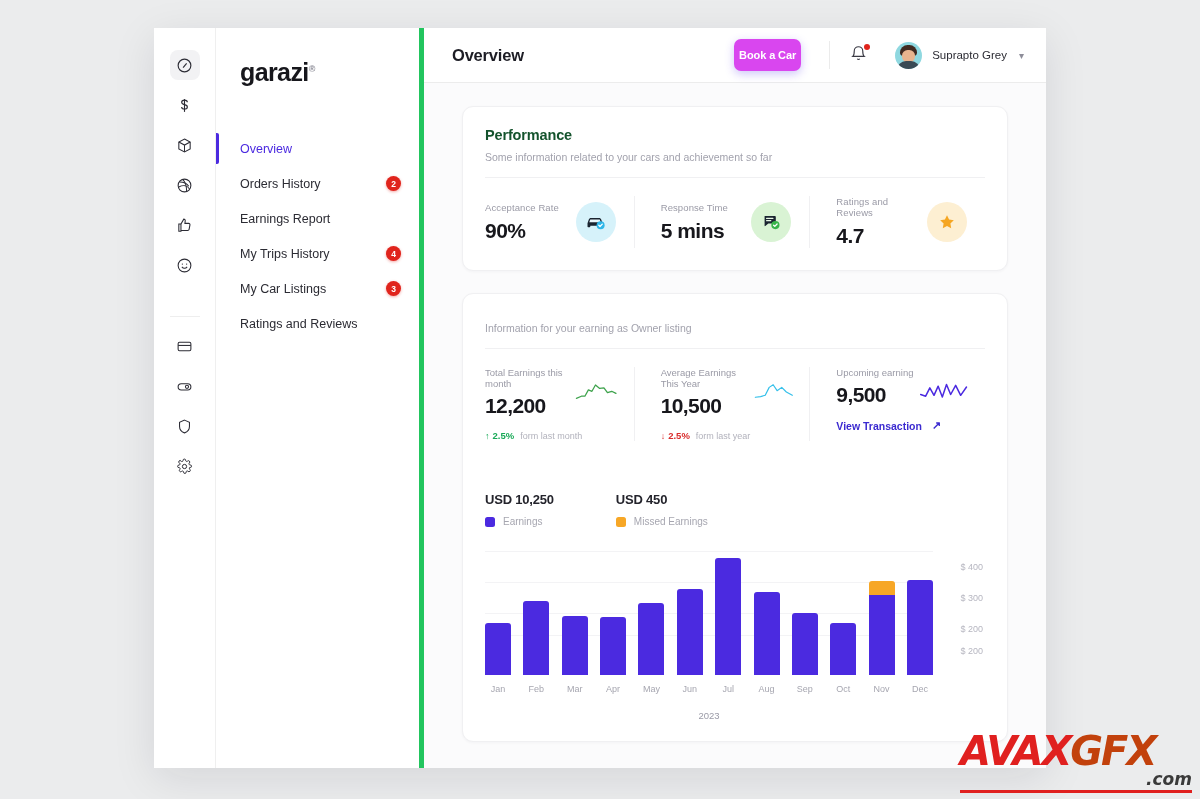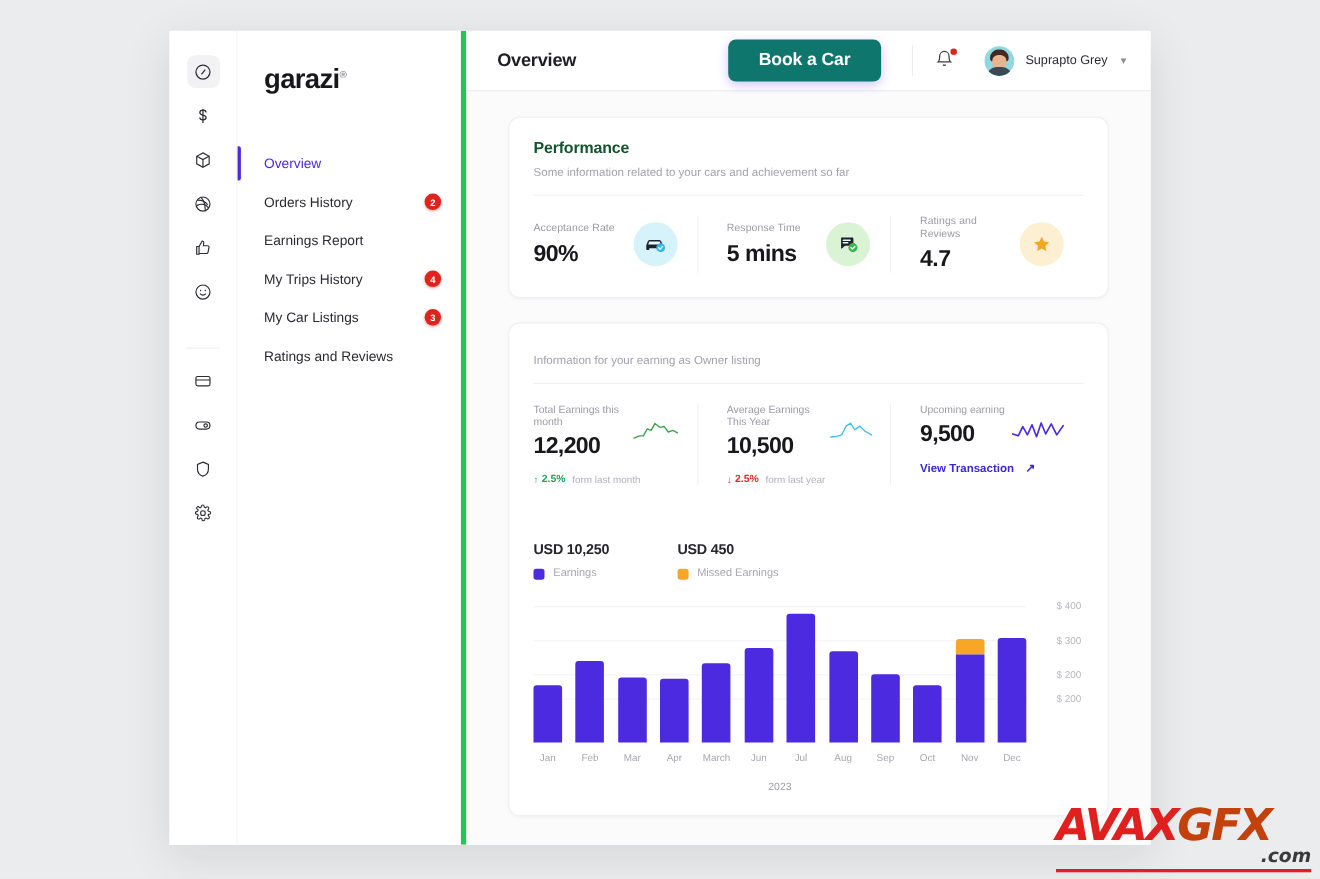--- a/index.html
+++ b/index.html
@@ -76,23 +76,23 @@
   .content { flex: 1; height: 100%; display: flex; flex-direction: column;
              background: #fbfbfc; min-width: 0; }
   .topbar {
     height: 55px; flex: 0 0 55px; background: #fff;
     border-bottom: 1px solid #ececec;
     display: flex; align-items: center; padding: 0 22px 0 28px;
   }
   .page-title { font-size: 16.5px; font-weight: 600; color: #1d1d25; letter-spacing: -0.2px;}
   .topbar-spacer { flex: 1; }
   .book-btn {
-    background: #0f766e; color: #fff; border: none; border-radius: 7px;
-    font-size: 16px; font-weight: 600; font-family: inherit;
-    padding: 10px 28px; cursor: pointer; letter-spacing: -0.1px;
+    background: #d946ef; color: #fff; border: none; border-radius: 7px;
+    font-size: 11px; font-weight: 600; font-family: inherit;
+    padding: 10px 5px; cursor: pointer; letter-spacing: -0.1px;
     box-shadow: 0 3px 10px rgba(79,46,232,0.28);
   }
   .topbar-div { width: 1px; height: 28px; background: #ebebeb; margin: 0 20px 0 28px; }
   .bell { position: relative; width: 19px; height: 20px; color: #3a3a44; cursor:pointer;}
   .bell svg { width: 17px; height: 17px; }
   .bell-dot { position: absolute; top: -1px; right: -1px; width: 6px; height: 6px;
               background: #e0241c; border-radius: 50%; }
   .user-chip { display: flex; align-items: center; margin-left: 26px; cursor: pointer; }
   .avatar {
     width: 27px; height: 27px; border-radius: 50%; overflow: hidden;
@@ -154,21 +154,21 @@
   .legend-row { display: flex; margin-top: 27px; }
   .legend-block { margin-right: 62px; }
   .legend-amount { font-size: 13px; font-weight: 600; color: #24242c; letter-spacing:-0.2px;}
   .legend-key { display: flex; align-items: center; margin-top: 9px; }
   .legend-swatch { width: 10px; height: 10px; border-radius: 2.5px; margin-right: 8px; }
   .legend-text { font-size: 10px; color: #a6a6b0; }
 
   .plot { position: relative; margin-top: 18px; height: 130px; padding-right: 52px; }
   .gridlines { position: absolute; inset: 0 52px 0 0; }
   .gridline { position: absolute; left: 0; right: 0; height: 1px; background: #f3f3f5; }
-  .ylabels { position: absolute; right: 0; top: 0; bottom: 0; width: 52px; }
+  .ylabels { position: absolute; right: 0; top: 16px; bottom: 0; width: 52px; }
   .ylabel { position: absolute; right: 2px; font-size: 9px; color: #b6b6c0;
             transform: translateY(-50%); white-space: nowrap; }
   .bars { position: absolute; inset: 0 52px 0 0; display: flex;
           align-items: flex-end; justify-content: space-between; }
   .bar-col { width: 26px; display: flex; flex-direction: column; justify-content: flex-end;
              height: 100%; }
   .bar-miss { background: #f7a726; border-radius: 3px 3px 0 0; }
   .bar-main { background: #4b2ae0; border-radius: 3px 3px 0 0; }
   .bar-col.has-miss .bar-main { border-radius: 0 0 0 0; }
   .xlabels { display: flex; justify-content: space-between; padding-right: 52px;
@@ -508,21 +508,21 @@
                   <div class="ylabel" style="top: 37.1429px;">$ 300</div>
                   <div class="ylabel" style="top: 68.0952px;">$ 200</div>
                   <div class="ylabel" style="top: 89.7619px;">$ 200</div>
                 </div>
             </div>
             <div class="xlabels" id="xlabels">
                 <div class="xlabel">Jan</div>
                 <div class="xlabel">Feb</div>
                 <div class="xlabel">Mar</div>
                 <div class="xlabel">Apr</div>
-                <div class="xlabel">March</div>
+                <div class="xlabel">May</div>
                 <div class="xlabel">Jun</div>
                 <div class="xlabel">Jul</div>
                 <div class="xlabel">Aug</div>
                 <div class="xlabel">Sep</div>
                 <div class="xlabel">Oct</div>
                 <div class="xlabel">Nov</div>
                 <div class="xlabel">Dec</div>
               </div>
             <div class="chart-year">2023</div>
           </div>

